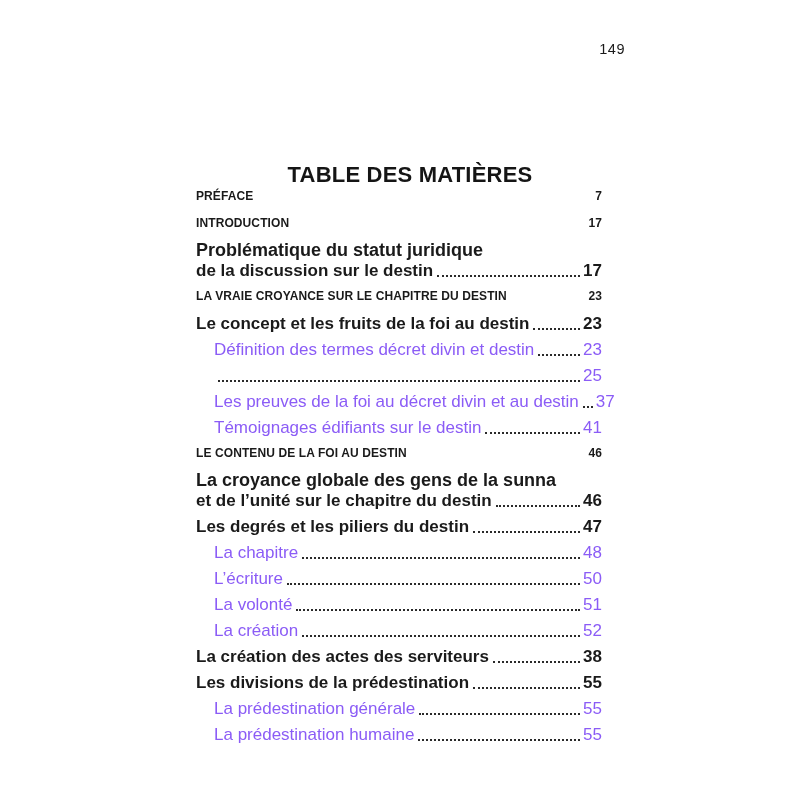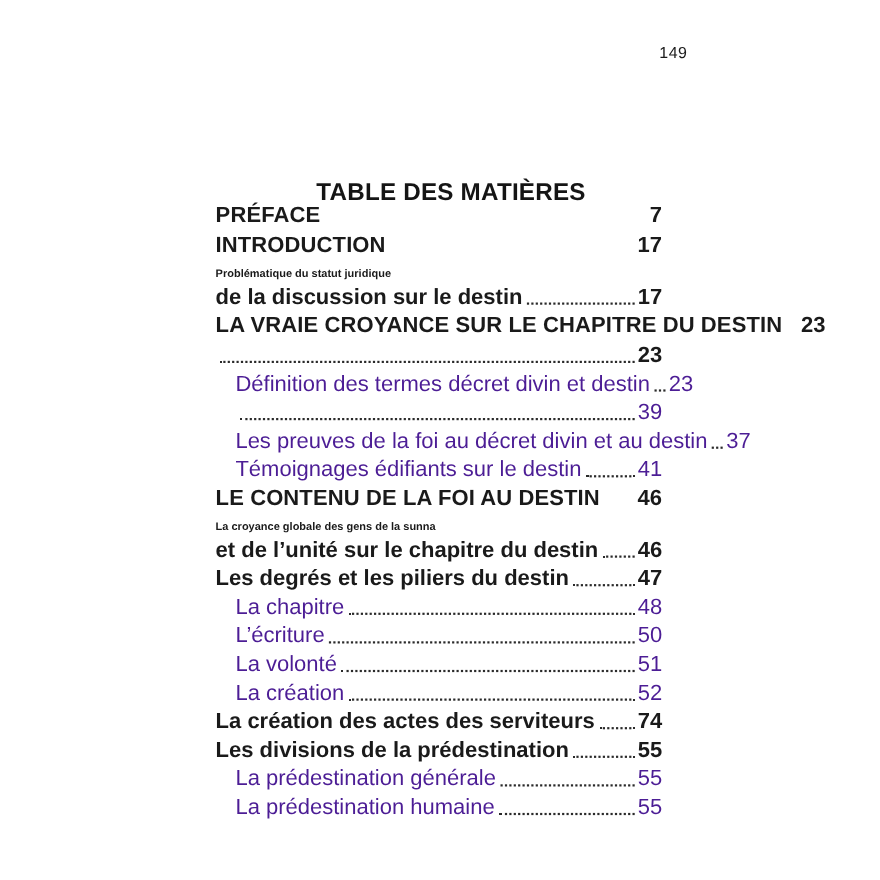--- a/index.html
+++ b/index.html
@@ -38,40 +38,40 @@
   }
   .toc-list {
     position: absolute;
     top: 185px;
     left: 196px;
     width: 406px;
   }
   .entry { margin-bottom: 5px; }
   .entry .wrap-line {
     line-height: 20px;
-    font-size: 10px;
+    font-size: 18px;
     font-weight: 700;
   }
   .entry .row {
     display: flex;
     align-items: baseline;
     line-height: 21px;
-    font-size: 20px;
+    font-size: 17px;
   }
   .entry.chapter { margin-top: 1px; margin-bottom: 6px; }
   .entry.chapter .row {
-    font-size: 20px;
+    font-size: 12px;
     font-weight: 700;
     letter-spacing: 0.1px;
   }
   .entry.bold .row { font-weight: 700; }
   .entry.sub .row {
     font-weight: 400;
     padding-left: 18px;
-    color: #4c1d95;
+    color: #8b5cf6;
   }
   .label { white-space: nowrap; }
   .leader {
     flex: 1 1 auto;
     align-self: flex-end;
     border-bottom: 2px dotted #2a2a2a;
     margin: 0 3px 4px 4px;
     min-width: 10px;
   }
   .entry.no-leader .leader { border-bottom: none; }
@@ -116,39 +116,40 @@
     <div class="row">
       <span class="label">LA VRAIE CROYANCE SUR LE CHAPITRE DU DESTIN</span>
       <span class="leader"></span>
       <span class="pagenum">23</span>
     </div>
   </div>
 
   <div class="entry bold has-leader">
 
     <div class="row">
+      <span class="label">Le concept et les fruits de la foi au destin</span>
       <span class="leader"></span>
       <span class="pagenum">23</span>
     </div>
   </div>
 
   <div class="entry sub has-leader">
 
     <div class="row">
       <span class="label">Définition des termes décret divin et destin</span>
       <span class="leader"></span>
       <span class="pagenum">23</span>
     </div>
   </div>
 
   <div class="entry sub has-leader">
 
     <div class="row">
       <span class="leader"></span>
-      <span class="pagenum">39</span>
+      <span class="pagenum">25</span>
     </div>
   </div>
 
   <div class="entry sub has-leader">
 
     <div class="row">
       <span class="label">Les preuves de la foi au décret divin et au destin</span>
       <span class="leader"></span>
       <span class="pagenum">37</span>
     </div>
@@ -224,21 +225,21 @@
       <span class="leader"></span>
       <span class="pagenum">52</span>
     </div>
   </div>
 
   <div class="entry bold has-leader">
 
     <div class="row">
       <span class="label">La création des actes des serviteurs</span>
       <span class="leader"></span>
-      <span class="pagenum">74</span>
+      <span class="pagenum">38</span>
     </div>
   </div>
 
   <div class="entry bold has-leader">
 
     <div class="row">
       <span class="label">Les divisions de la prédestination</span>
       <span class="leader"></span>
       <span class="pagenum">55</span>
     </div>

